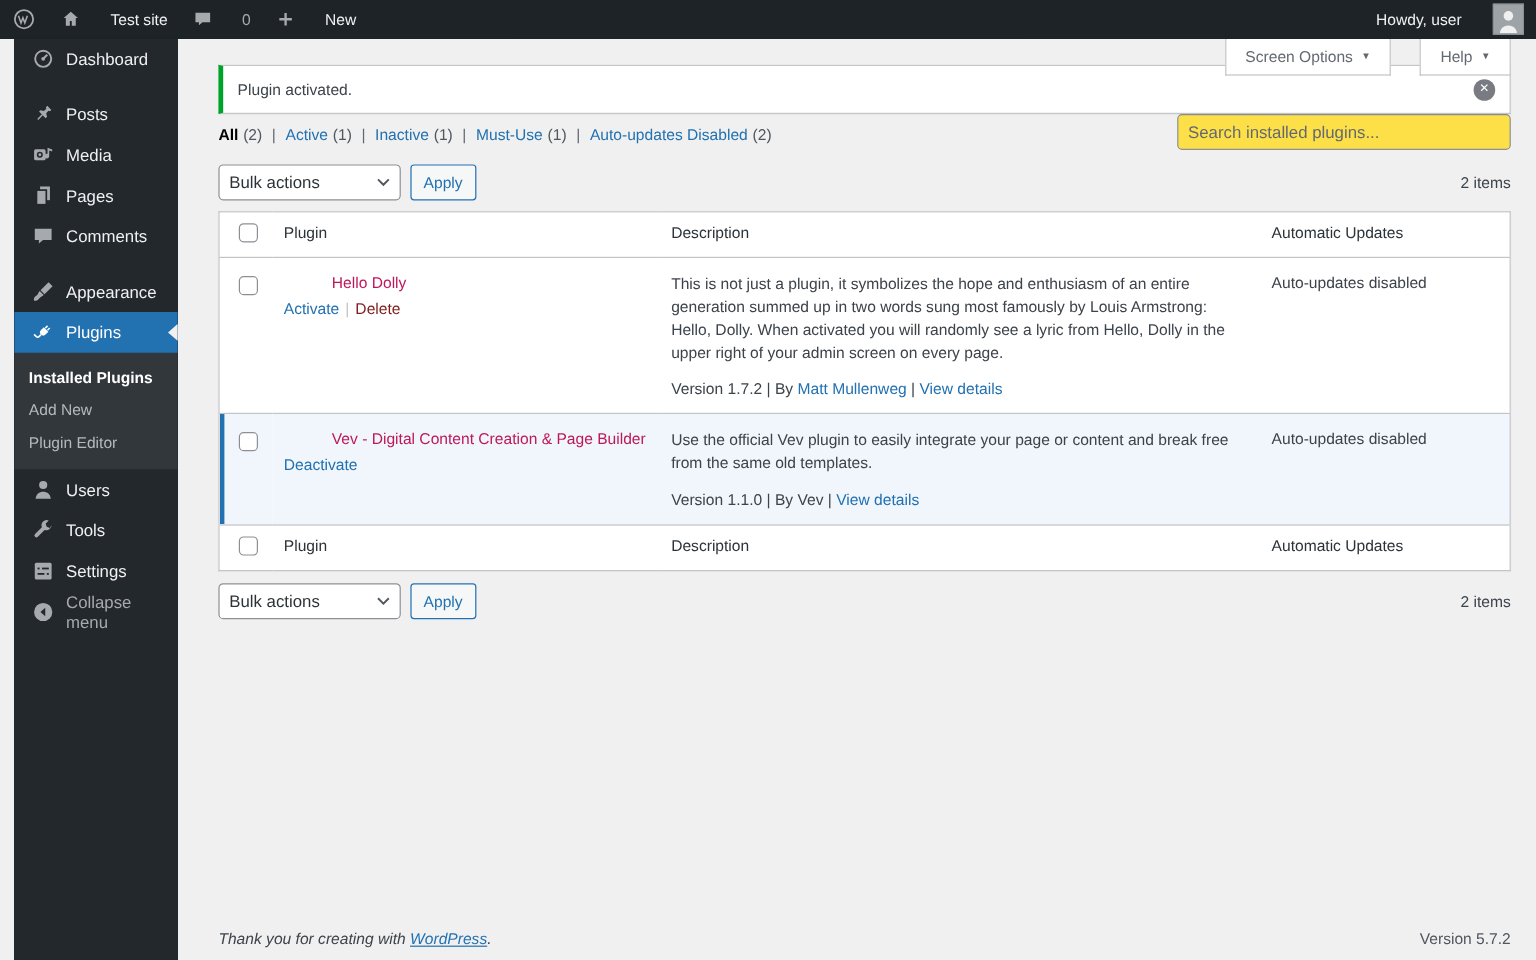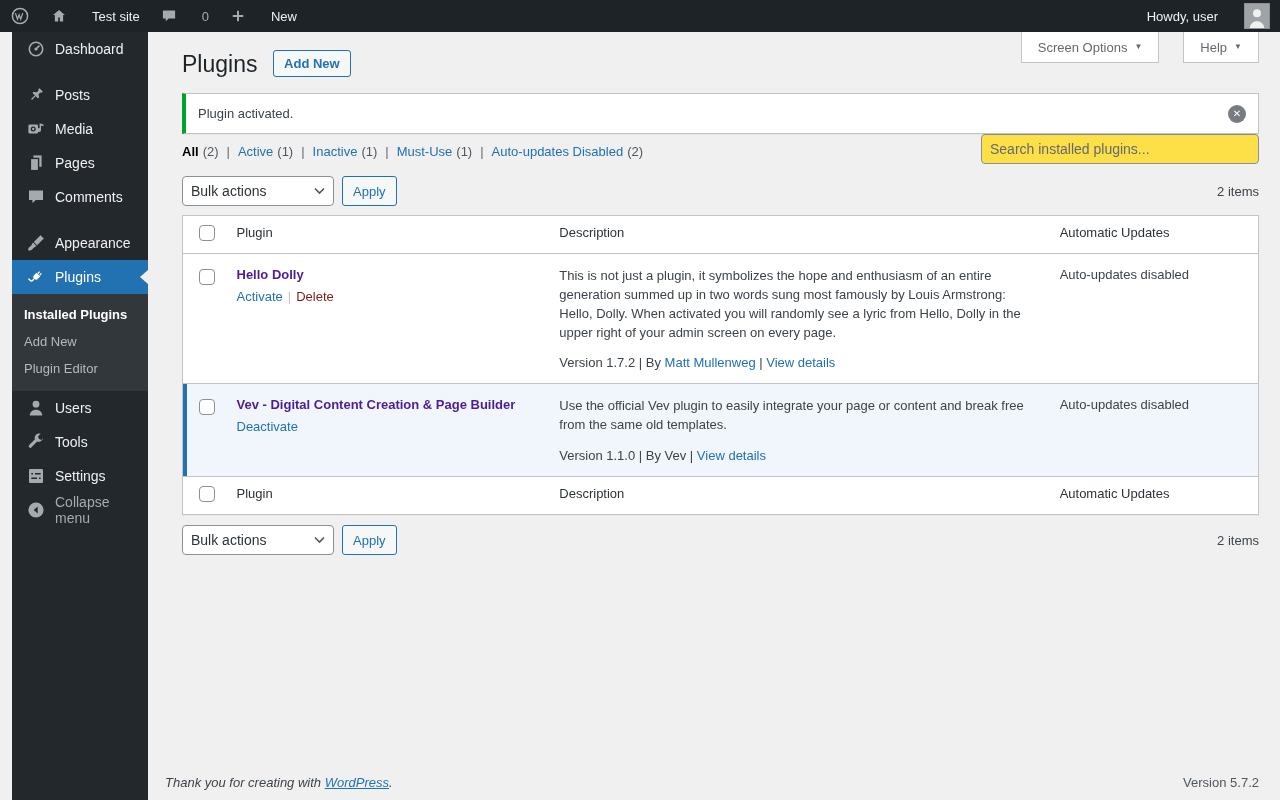--- a/index.html
+++ b/index.html
@@ -67,33 +67,33 @@
   table.plugins th, table.plugins td { text-align: left; vertical-align: top; font-size: 13px; font-weight: 400; }
   thead td, thead th, tfoot td, tfoot th { padding: 9px 10px; color: #2c3338; }
   thead .cb, tfoot .cb, tbody .cb { padding-left: 16px; padding-right: 0; }
   thead tr { border-bottom: 1px solid #c3c4c7; }
   tfoot tr { border-top: 1px solid #c3c4c7; }
   tbody tr + tr { border-top: 1px solid #c3c4c7; }
   tbody td { padding: 13px 10px; color: #3c434a; }
   tbody td.cb { padding-top: 15px; }
   tr.active td { background: #f0f6fc; }
   tr.active td:first-child { box-shadow: inset 4px 0 0 0 #2271b1; }
-  .plugin-title { font-weight: 700; color: #4c1d95; }
+  .plugin-title { font-weight: 400; color: #be185d; margin-left: 40px; }
   .row-actions { margin-top: 7px; }
   .row-actions .act { color: #2271b1; }
   .row-actions .del { color: #7f1d1d; }
   .row-actions .pipe { color: #c3c4c7; margin: 0 5px; }
   .desc p { margin: 0; line-height: 1.45; color: #3c434a; }
   .plugin-meta { margin-top: 13px; color: #3c434a; }
   .plugin-meta a { color: #2271b1; }
 
   input[type="checkbox"] { appearance: none; -webkit-appearance: none; width: 16px; height: 16px; margin: 0; border: 1px solid #8c8f94; border-radius: 4px; background: #fff; cursor: pointer; }
 
   
-  .footer { position: absolute; left: 5px; right: 21px; bottom: 10px; display: flex; justify-content: space-between; align-items: baseline; font-size: 13px; color: #50575e; }
+  .footer { position: absolute; left: 22px; right: 21px; bottom: 10px; display: flex; justify-content: space-between; align-items: baseline; font-size: 13px; color: #50575e; }
   .thanks { font-style: italic; color: #3c434a; }
   .thanks a { color: #2271b1; text-decoration: underline; }
 </style>
 </head>
 <body>
 
 <div class="adminbar">
   <div class="ab-group">
     <a class="ab-item">
       <span class="ab-icon">
@@ -268,24 +268,20 @@
       <span>Screen Options</span>
       <span class="tri">▼</span>
     </button>
     <button class="screen-tab">
       <span>Help</span>
       <span class="tri">▼</span>
     </button>
   </div>
 
   <div class="wrap">
-    <div class="title-row">
-      <h1 class="page-title">Plugins</h1>
-      <a class="add-new-btn">Add New</a>
-    </div>
 
     <div class="notice">
       <p>Plugin activated.</p>
       <button class="dismiss-btn">
         <span>✕</span>
       </button>
     </div>
 
     <div class="list-head">
       <ul class="subsubsub">

